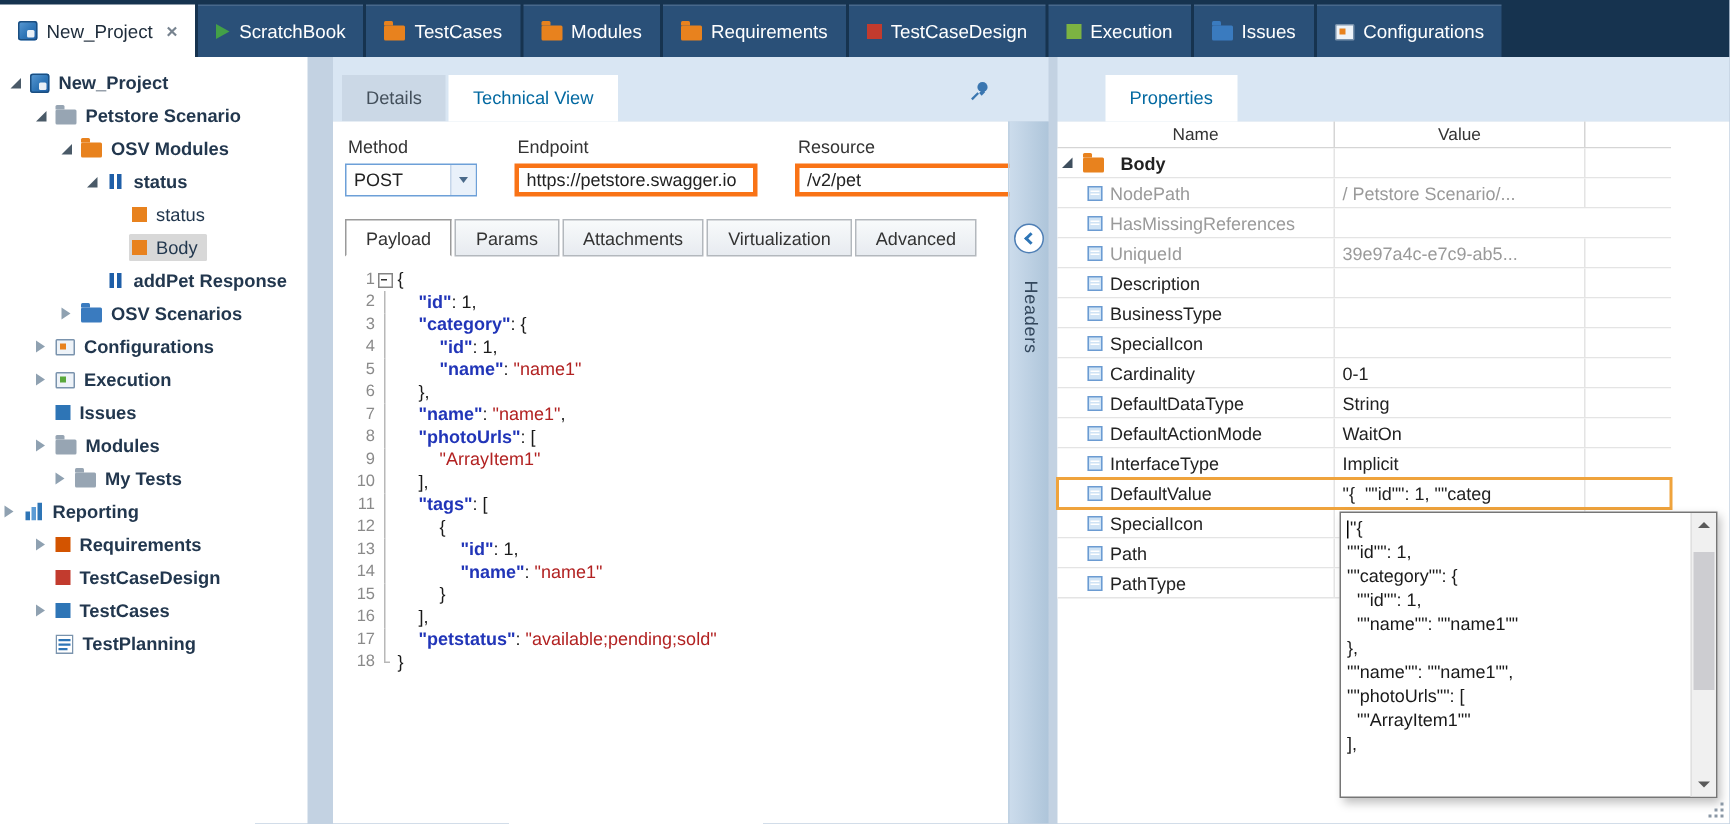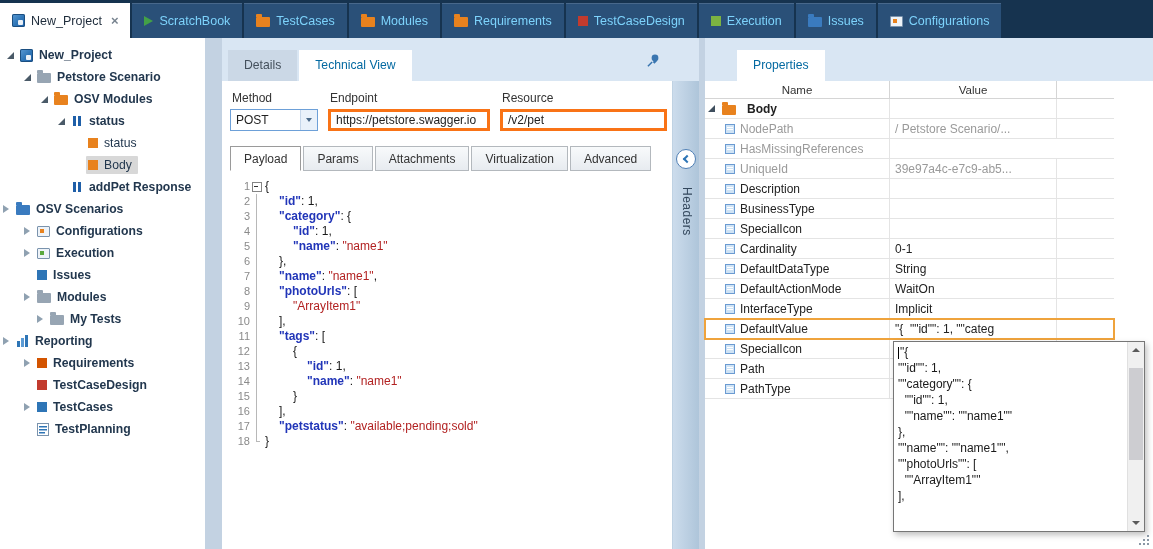--- a/index.html
+++ b/index.html
@@ -1,21 +1,21 @@
 <!DOCTYPE html>
 <html><head>
 <meta charset="utf-8">
 <style>
   *{margin:0;padding:0;box-sizing:border-box}
   html,body{width:1153px;height:549px}
   body{position:relative;background:#c3d2e2;font-family:"Liberation Sans",sans-serif;font-size:12px;color:#222;overflow:hidden}
 
   
   .topbar{position:absolute;left:0;top:0;width:1153px;height:38px;background:#16334f;display:flex;gap:2px;padding-top:3px}
-  .ttab{display:flex;align-items:center;padding:0 12px;background:#2a5078;color:#7dd3fc;font-size:12.5px;white-space:nowrap;border-top:1px solid rgba(255,255,255,.14);cursor:default}
+  .ttab{display:flex;align-items:center;padding:0 12px;background:#2a5078;color:#ffffff;font-size:12.5px;white-space:nowrap;border-top:1px solid rgba(255,255,255,.14);cursor:default}
   .ttab.active{background:#ffffff;color:#1d2b3a;border-top:none}
   .tclose{margin-left:9px;color:#77838f;font-size:13px;font-weight:bold;line-height:1}
 
   
   .ic{display:inline-block;flex:none;margin-right:6px;position:relative}
   .ic.proj{width:13px;height:13px;border-radius:2px;background:linear-gradient(135deg,#5b9bd5,#2e75b6 55%,#1f5fa8);box-shadow:inset 0 0 0 1px #1b4e80}
   .ic.proj::after{content:"";position:absolute;right:2px;bottom:2px;width:5px;height:5px;background:#fff;opacity:.9;border-radius:1px}
   .ic.play{width:0;height:0;border-left:9px solid #43a047;border-top:5.5px solid transparent;border-bottom:5.5px solid transparent}
   .fold{width:14px;height:10px;border-radius:1px;margin-top:2px}
   .fold::before{content:"";position:absolute;top:-3px;left:0;width:6px;height:3px;border-radius:1px 1px 0 0;background:inherit}
@@ -44,21 +44,21 @@
   
   .phdr{position:absolute;top:38px;height:43px;background:#d9e6f3;display:flex;align-items:flex-end}
   .phdr.mid{left:222px;width:477px;padding-left:6px}
   .phdr.right{left:705px;width:448px;padding-left:32px}
   .htab{height:31px;line-height:31px;padding:0 16px;font-size:12.2px;color:#44505c;background:#cbd8e6;margin-right:2px;cursor:default}
   .htab.active{background:#fff;color:#0369a1}
   .pin{position:absolute;right:38px;top:15px;width:16px;height:16px}
 
   
   .mid-body{position:absolute;left:222px;top:81px;width:450px;height:468px;background:#fff;padding:10px 0 0 8px}
-  .form{display:flex;gap:10px}
+  .form{display:flex;gap:25px}
   .fcol{display:flex;flex-direction:column;gap:4px}
   .flabel{font-size:12px;color:#333;padding-left:2px}
   .select{width:88px;height:22px;border:1px solid #6da0d8;background:#fff;display:flex;align-items:center}
   .sval{flex:1;padding-left:5px}
   .ddbtn{width:17px;height:100%;border-left:1px solid #c5d6ea;display:flex;align-items:center;justify-content:center;background:#e9f1fa}
   .ddbtn::after{content:"";border-top:4px solid #4a6a8a;border-left:3.5px solid transparent;border-right:3.5px solid transparent}
   .txt{height:22px;border:3px solid #f97316;padding:0 5px;font-size:12px;font-family:"Liberation Sans",sans-serif;color:#222}
   .txt.endpoint{width:162px}.txt.resource{width:167px}
   .ptabs{display:flex;margin-top:15px}
   .ptab{height:25px;line-height:24px;padding:0 13px;border:1px solid #b3b8bd;background:linear-gradient(#f8fafb,#e7ebf0);margin-right:2px;font-size:12px;color:#333;cursor:default}
@@ -209,21 +209,21 @@
         <span class="tlbl">Body</span>
       </span>
   </div>
   <div class="trow" style="padding-left:55px">
     <span class="arr"></span>
     <span class="tnode">
         <span class="ic op"></span>
         <span class="tlbl">addPet Response</span>
       </span>
   </div>
-  <div class="trow" style="">
+  <div class="trow" style="padding-left:38px">
     <span class="arr col"></span>
     <span class="tnode">
         <span class="ic fold f-b"></span>
         <span class="tlbl">OSV Scenarios</span>
       </span>
   </div>
   <div class="trow" style="padding-left:21px">
     <span class="arr col"></span>
     <span class="tnode">
         <span class="ic win">

